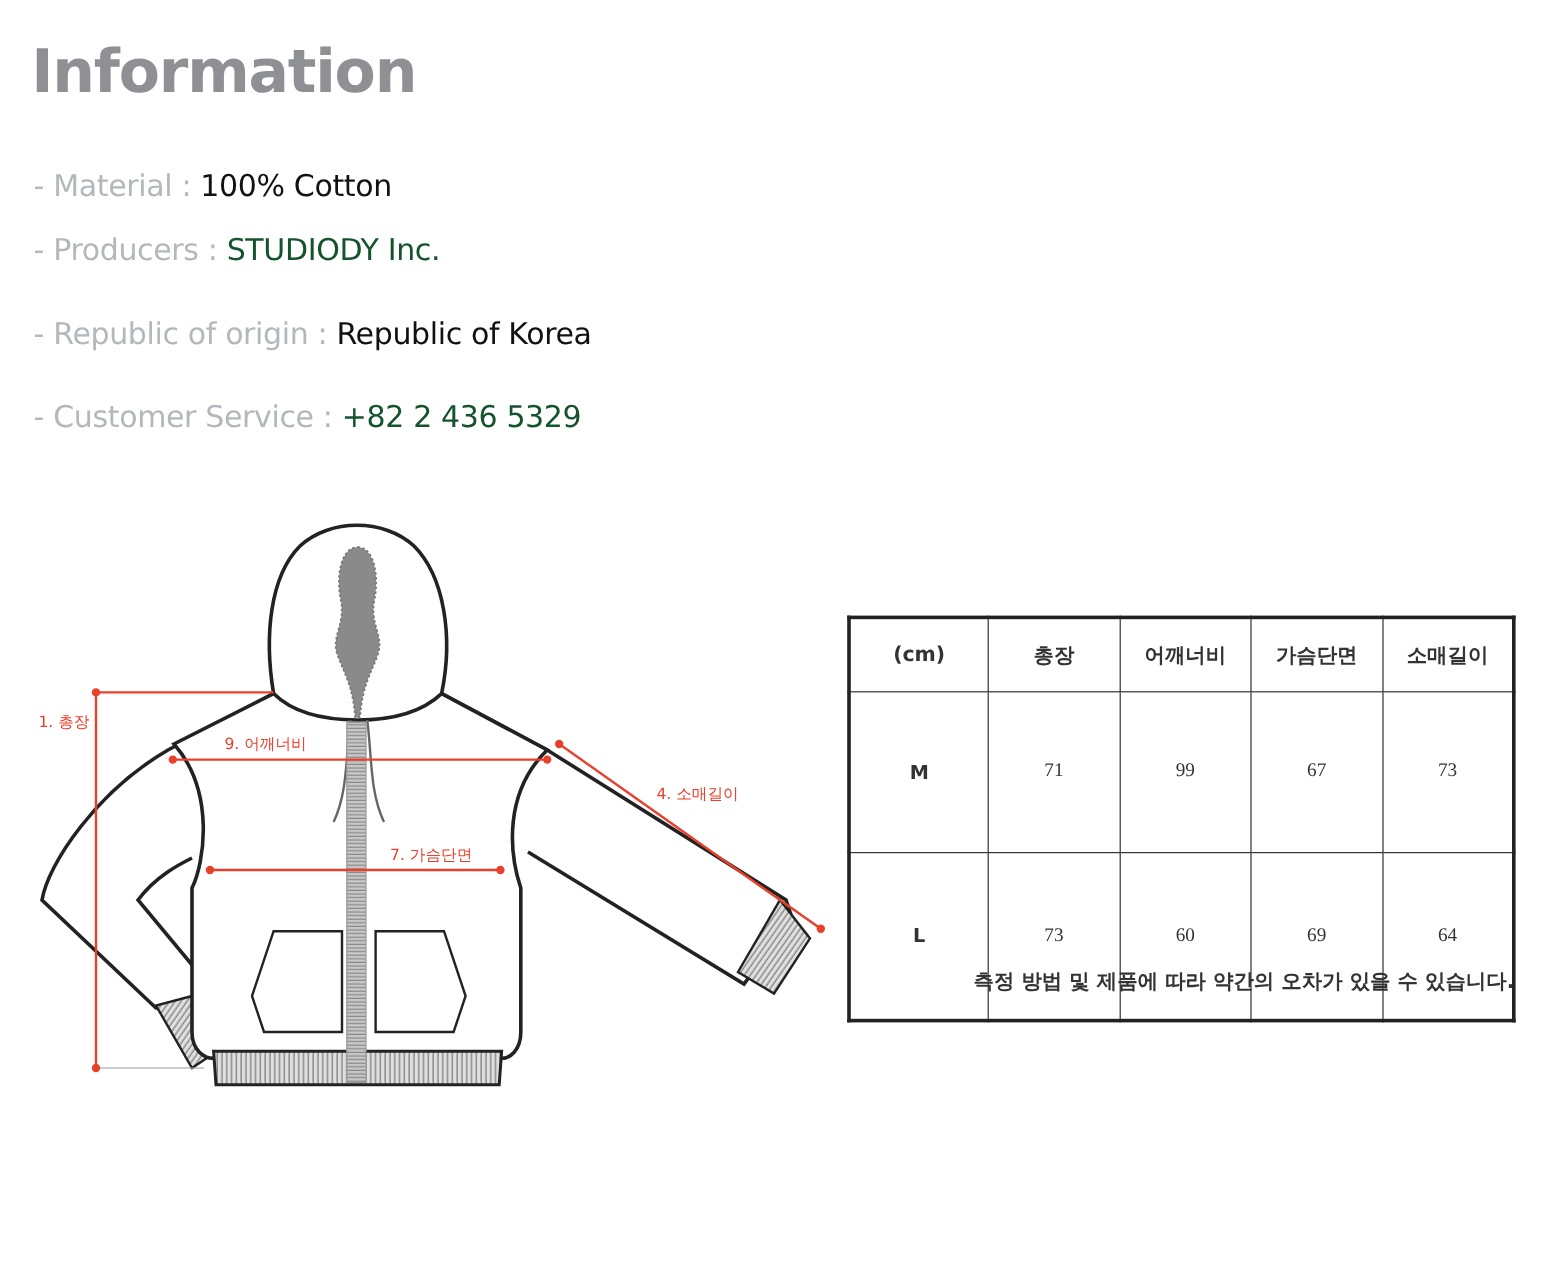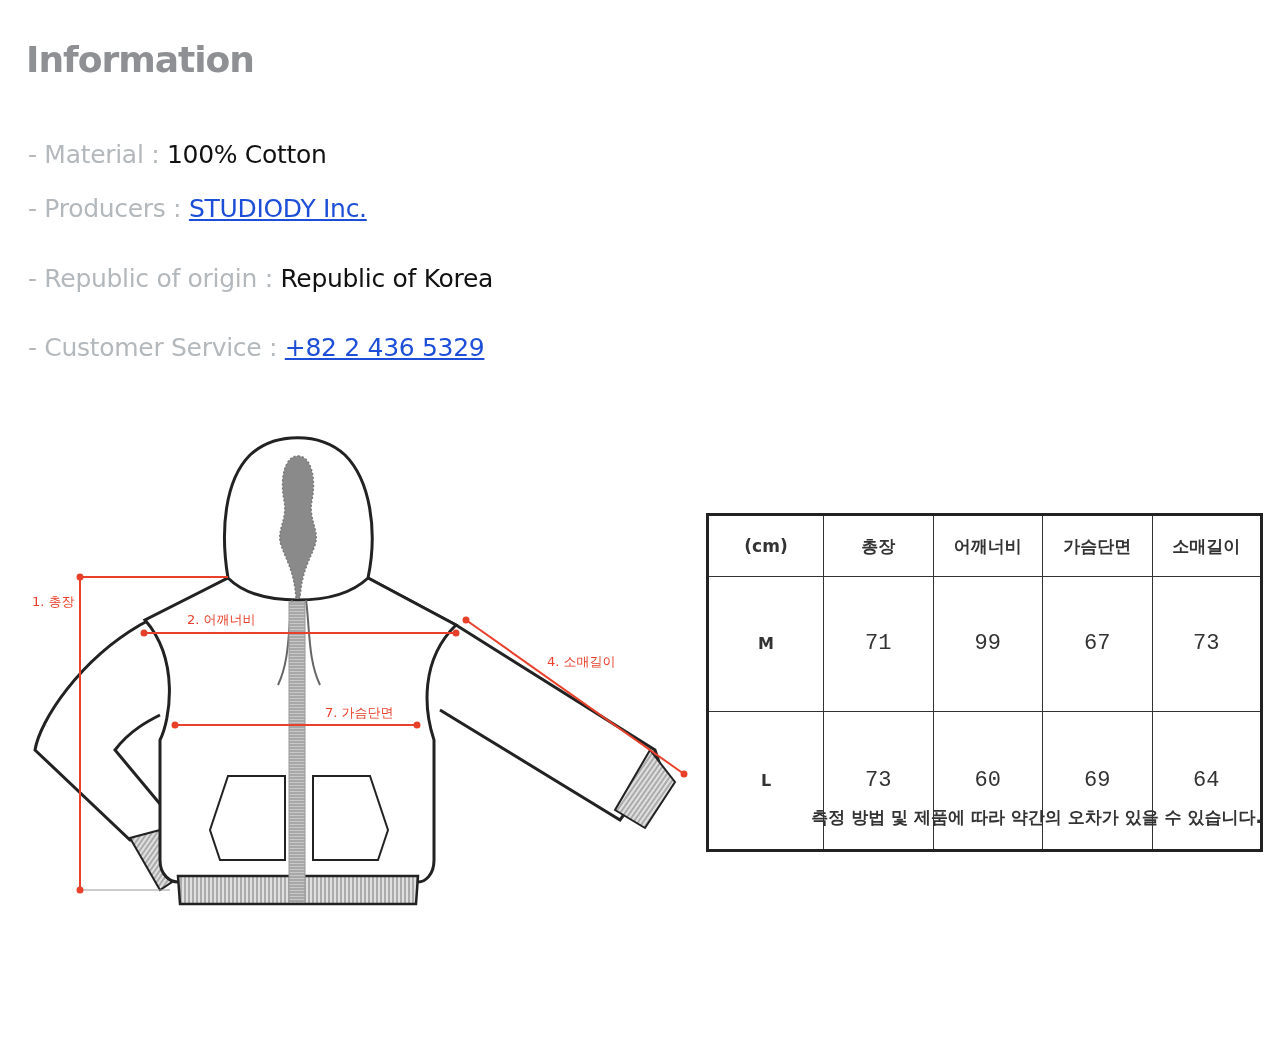--- a/index.html
+++ b/index.html
@@ -1,30 +1,30 @@
 <!DOCTYPE html>
 <html><head>
 <meta charset="utf-8">
 <style>
   html, body { margin: 0; padding: 0; background: #ffffff; }
   body { width: 1284px; height: 1060px; position: relative; overflow: hidden; font-family: "DejaVu Sans", sans-serif; }
-  .title { position: absolute; left: 26px; top: 28px; font-size: 36px; font-weight: bold; color: #8e9094; letter-spacing: -1px; margin: 0; line-height: 64px; }
+  .title { position: absolute; left: 26px; top: 28px; font-size: 50px; font-weight: bold; color: #8e9094; letter-spacing: -1px; margin: 0; line-height: 64px; }
   .info-row { position: absolute; left: 28px; font-size: 25px; color: #b3b8bc; line-height: 34px; white-space: nowrap; letter-spacing: -0.3px; }
   .info-row .val-dark { color: #111111; }
-  .info-row .val-light { color: #1d4ed8; text-decoration: underline; }
+  .info-row .val-light { color: #14532d; }
   .r1 { top: 122px; margin-top: 16px; } .r2 { top: 192px; } .r3 { top: 262px; } .r4 { top: 331px; }
 
   .figure { position: absolute; left: 20px; top: 420px; width: 680px; height: 500px; }
   .figure svg { width: 100%; height: 100%; display: block; }
   .mlabel { position: absolute; font-size: 13px; font-weight: normal; color: #e8402a; white-space: nowrap; }
 
   table.size { position: absolute; left: 706px; top: 513px; width: 557px; height: 339px; border-collapse: collapse; border: 3px solid #222; table-layout: fixed; }
   table.size th, table.size td { border: 1.5px solid #333; text-align: center; color: #333; }
   table.size th { height: 58px; font-size: 17px; font-weight: bold; }
-  table.size td { font-family: Liberation Mono, monospace; font-size: 22px; }
+  table.size td { font-family: Liberation Serif, serif; font-size: 16px; }
   table.size td.size-label { font-family: "DejaVu Sans", sans-serif; font-weight: bold; font-size: 16px; }
   .note { position: absolute; right: 22px; top: 806px; font-size: 17px; font-weight: bold; color: #333; white-space: nowrap; }
 </style>
 </head>
 <body>
 
 <h1 class="title">Information</h1>
 
 <div class="info-row r1">
   <span>- Material : </span><span class="val-dark">100% Cotton</span>
@@ -88,21 +88,21 @@
         <circle cx="60" cy="470" r="2.5"></circle>
       <circle cx="124" cy="213" r="2.5"></circle>
         <circle cx="436" cy="213" r="2.5"></circle>
       <circle cx="155" cy="305" r="2.5"></circle>
         <circle cx="397" cy="305" r="2.5"></circle>
       <circle cx="446" cy="200" r="2.5"></circle>
         <circle cx="664" cy="354" r="2.5"></circle>
     </g>
   </svg>
   <span class="mlabel" style="left:12px;top:173px;">1. 총장</span>
-  <span class="mlabel" style="left:167px;top:191px;">2. 어깨너비</span>
+  <span class="mlabel" style="left:167px;top:191px;">9. 어깨너비</span>
   <span class="mlabel" style="left:305px;top:284px;">7. 가슴단면</span>
   <span class="mlabel" style="left:527px;top:233px;">4. 소매길이</span>
 </div>
 
 <table class="size">
   <thead>
     <tr>
       <th style="width:112px;font-weight:bold;">(cm)</th>
       <th>총장</th>
       <th>어깨너비</th>

